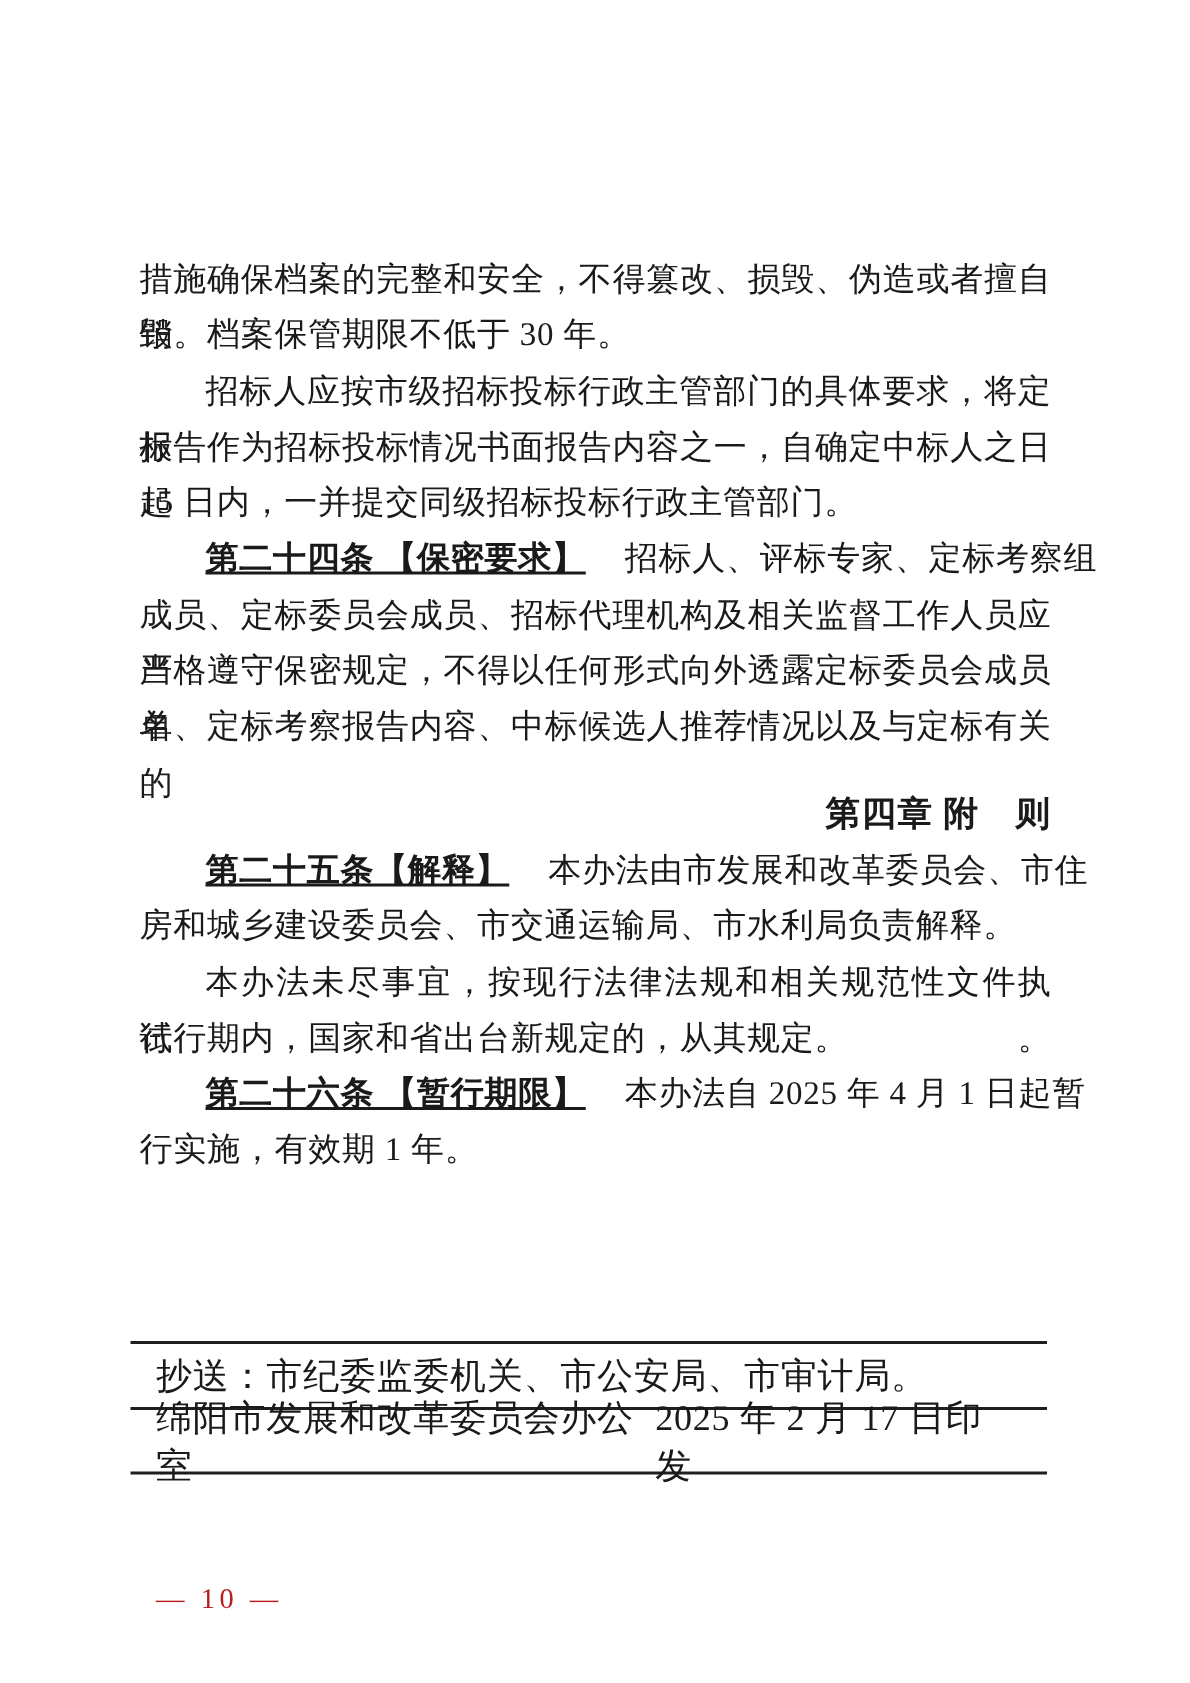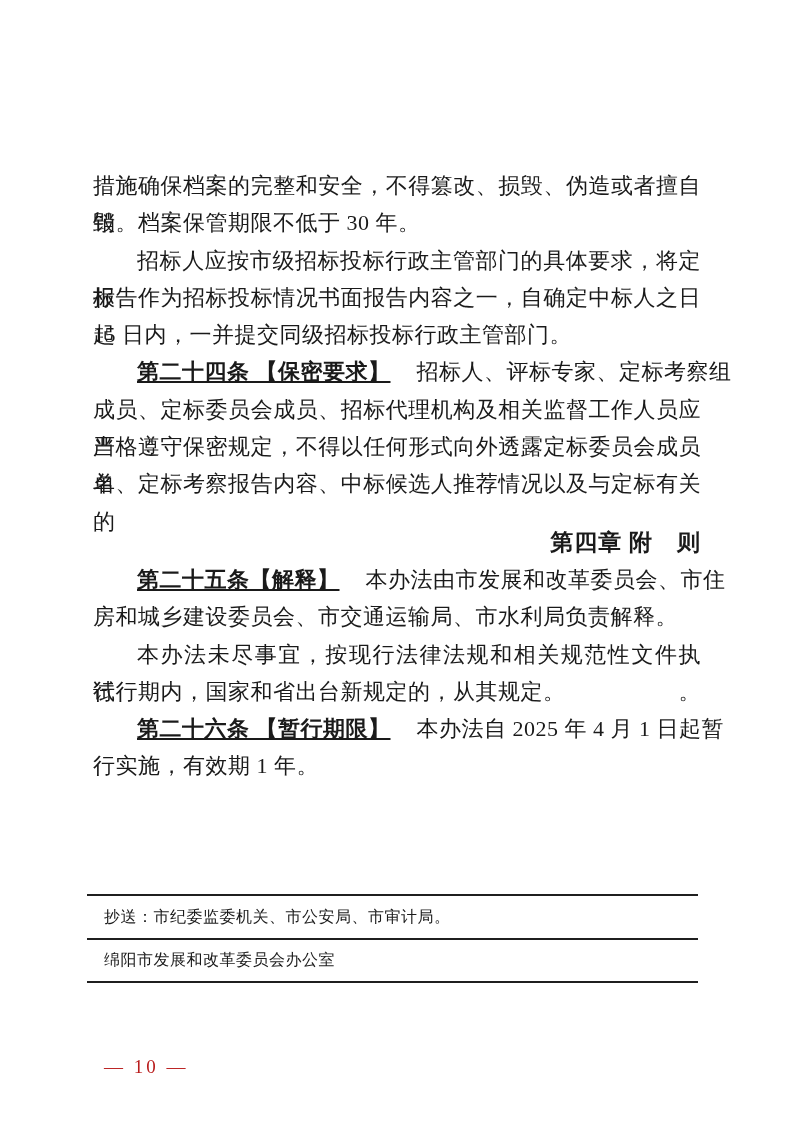--- a/index.html
+++ b/index.html
@@ -56,21 +56,21 @@
     font-size: 23px;
     letter-spacing: 1px;
   }
   .footer {
     position: absolute;
     left: 87px;
     top: 894px;
     width: 611px;
     border-top: 2px solid #1f1f1f;
     border-bottom: 2px solid #1f1f1f;
-    font-size: 16px;
+    font-size: 24px;
     letter-spacing: 0.5px;
   }
   .footer .cc-row {
     height: 44px;
     display: flex;
     align-items: center;
     padding-left: 17px;
     border-bottom: 2px solid #1f1f1f;
     box-sizing: border-box;
   }
@@ -140,18 +140,19 @@
     </div>
 
   </div>
 
   <div class="footer">
     <div class="cc-row">
       <span>抄送：市纪委监委机关、市公安局、市审计局。</span>
     </div>
     <div class="issuer-row">
       <span>绵阳市发展和改革委员会办公室</span>
+      <span>2025 年 2 月 17 日印发</span>
     </div>
   </div>
 
   <div class="page-num">— 10 —</div>
 
 </div>
 
 </body></html>

